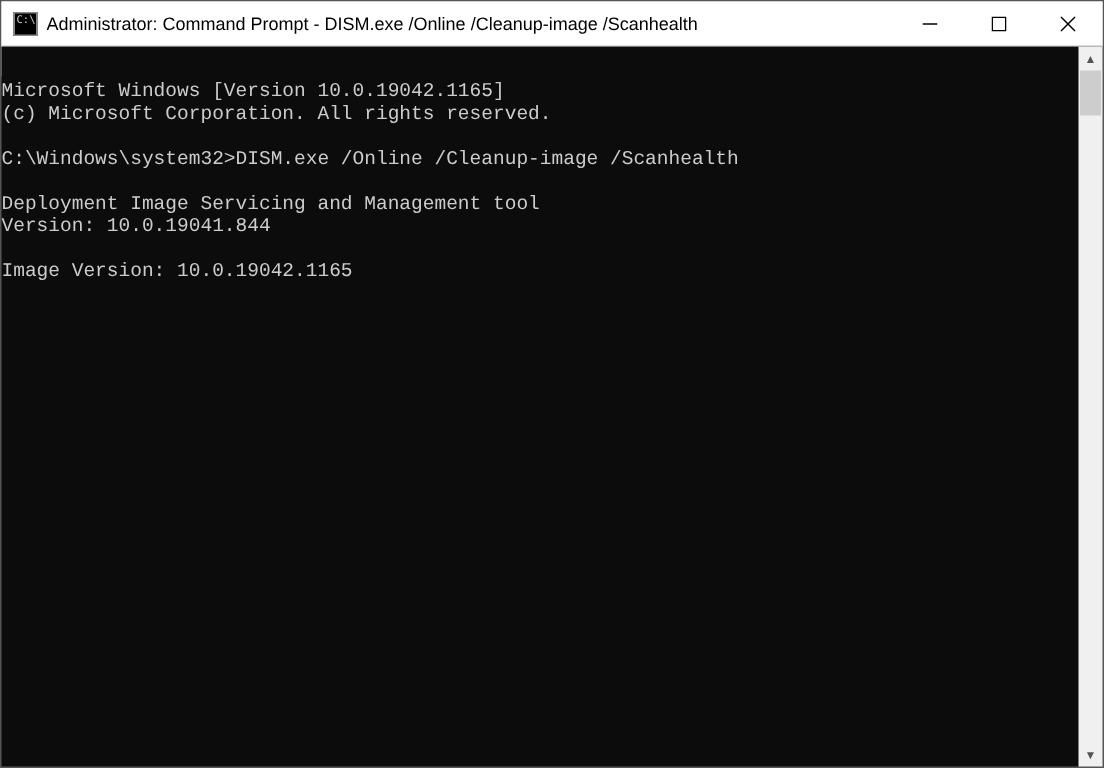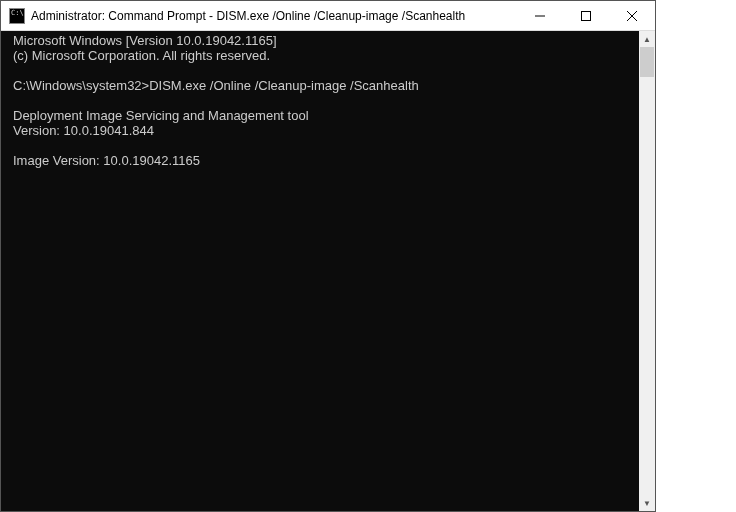--- a/index.html
+++ b/index.html
@@ -9,21 +9,21 @@
     }
     body {
       font-family: "Segoe UI", Tahoma, sans-serif;
       background: #ffffff;
       width: 736px;
       height: 512px;
       overflow: hidden;
       position: relative;
     }
     .window {
-      width: 656px;
+      width: 736px;
       height: 512px;
       border: 1px solid #555;
       background: #ffffff;
       display: flex;
       flex-direction: column;
     }
     .titlebar {
       height: 30px;
       background: #ffffff;
       display: flex;
@@ -79,26 +79,27 @@
     .console-wrap {
       flex: 1;
       display: flex;
       background: #0c0c0c;
       position: relative;
     }
     .console {
       flex: 1;
       background: #0c0c0c;
       color: #cccccc;
-      font-family: Liberation Sans, sans-serif;
+      font-family: Liberation Mono, monospace;
       font-size: 13px;
       line-height: 15px;
-      padding: 2px 12px;
+      padding: 2px 0;
       white-space: pre;
       overflow: hidden;
+      margin-top: 20px;
     }
     .scrollbar {
       width: 16px;
       background: #f0f0f0;
       position: relative;
     }
     .scrollbar-thumb {
       position: absolute;
       top: 16px;
       left: 1px;

